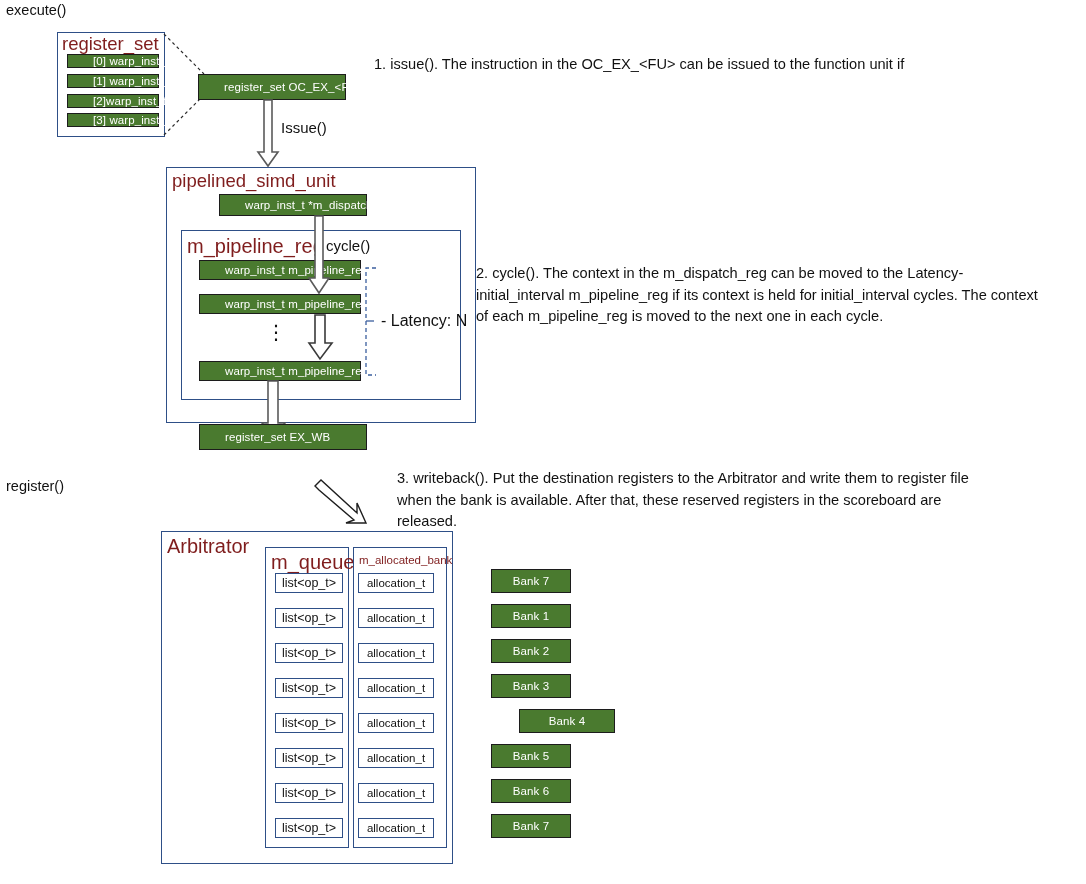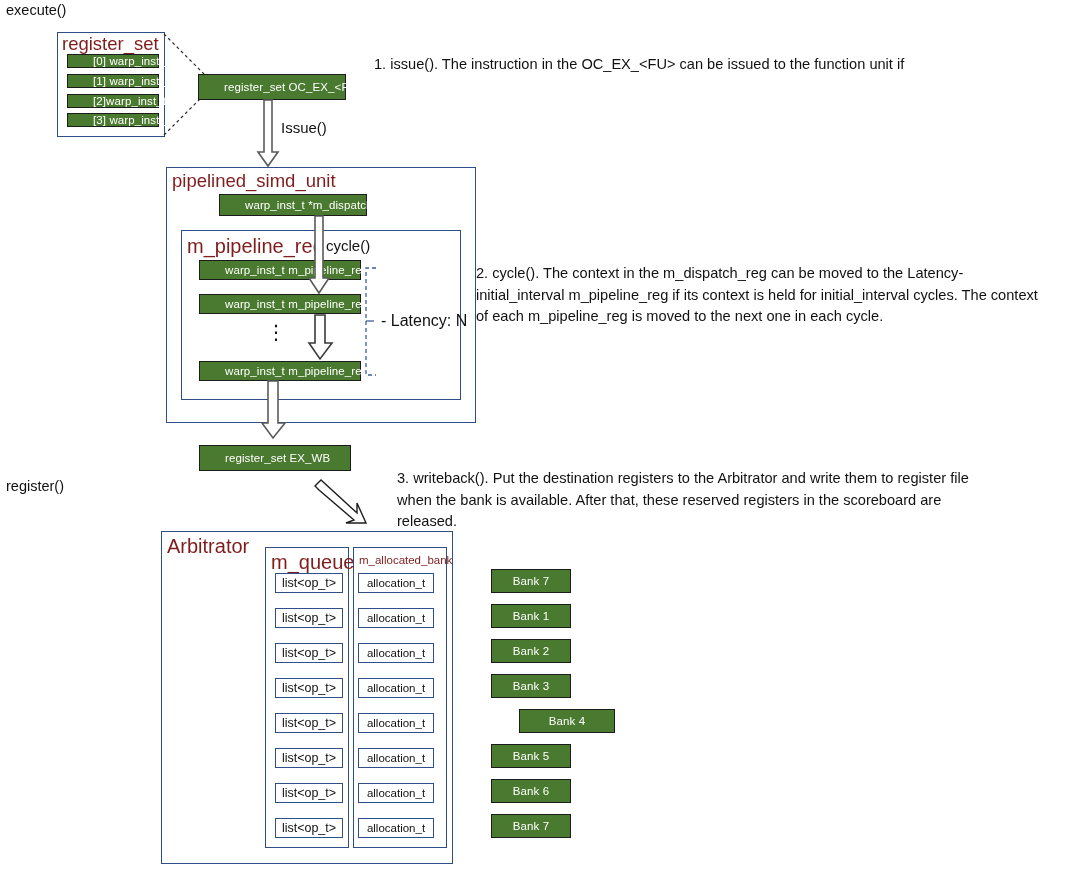--- a/index.html
+++ b/index.html
@@ -102,21 +102,21 @@
 <svg class="abs" style="left:364px;top:268px;" width="18" height="110">
   <path d="M12,0 L2,0 L2,107 L12,107" fill="none" stroke="#3b5f9e" stroke-width="1.3" stroke-dasharray="4,3"></path>
   <line x1="2" y1="53" x2="10" y2="53" stroke="#3b5f9e" stroke-width="1.3"></line>
 </svg>
 <div class="abs lbl" style="left:381px;top:312px;font-size:16px;">- Latency: N</div>
 
 <svg class="abs" style="left:262px;top:381px;" width="30" height="58">
   <polygon points="6,0 16,0 16,42 23,42 11,57 0,42 6,42" fill="#ffffff" stroke="#5a5a5a" stroke-width="1.6"></polygon>
 </svg>
 
-<div class="abs green" style="left:199px;top:445px;width:152px;height:26px;text-align:right;">
+<div class="abs green" style="left:199px;top:424px;width:168px;height:26px;text-align:right;">
   <span>register_set EX_WB</span>
 </div>
 
 <svg class="abs" style="left:313px;top:480px;" width="56" height="48">
   <polygon points="2,6 8,0 44,33 44,23 53,43 33,43 41,40 6,10" fill="#ffffff" stroke="#1e1e1e" stroke-width="1.4" stroke-linejoin="miter"></polygon>
 </svg>
 
 <div class="abs bluebox" style="left:161px;top:531px;width:292px;height:333px;"></div>
 <div class="abs hdr small" style="left:167px;top:535px;">Arbitrator</div>
 

